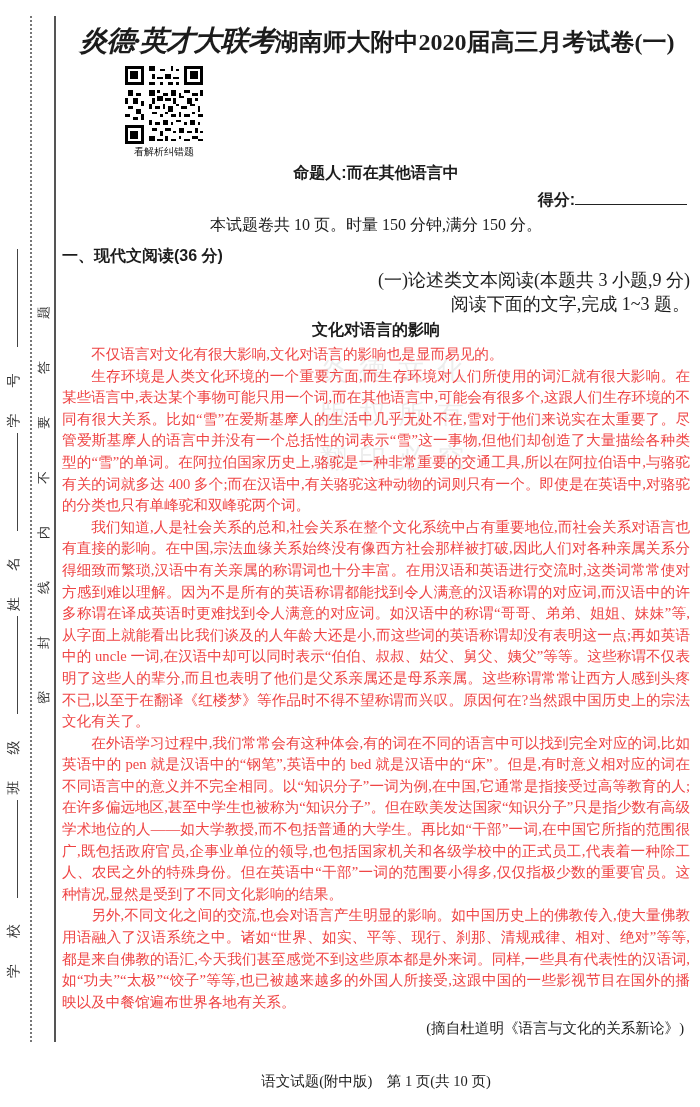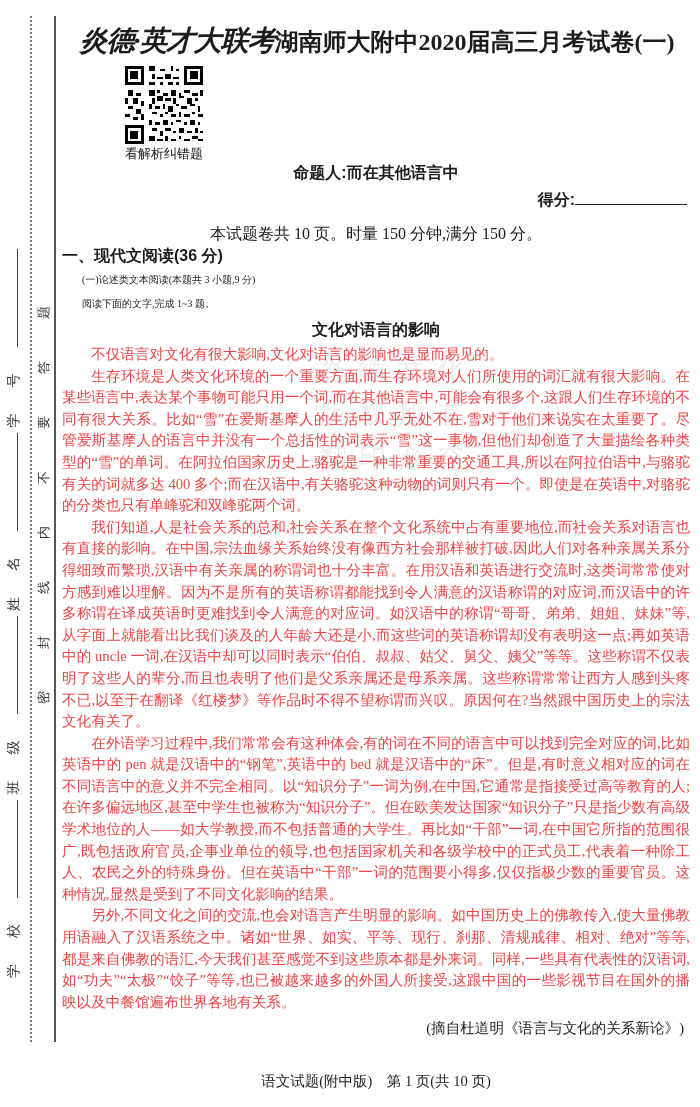--- a/index.html
+++ b/index.html
@@ -31,38 +31,38 @@
   }
   
   .title-line{
     position:absolute;left:60px;top:22px;width:634px;z-index:1;
     text-align:center;white-space:nowrap;font-family:Liberation Serif, serif;
   }
   .brand{font-size:28px;font-weight:900;font-style:italic;letter-spacing:-1px;}
   .title-rest{font-size:24px;font-weight:700;letter-spacing:0px;}
   .qr{position:absolute;left:123px;top:66px;width:82px;text-align:center;z-index:1;}
   .qr svg{display:block;width:78px;height:78px;margin:0 auto;}
-  .qr-caption{font-size:13px;color:#111;margin-top:1px;
+  .qr-caption{font-size:10px;color:#111;margin-top:1px;
     font-family:"Liberation Sans","DejaVu Sans",sans-serif;}
   .subject{position:absolute;left:62px;top:86px;width:576px;z-index:1;
     text-align:center;font-size:32px;font-weight:700;letter-spacing:22px;text-indent:22px;}
   .setter{position:absolute;left:62px;top:163px;width:628px;z-index:1;
     text-align:center;font-size:16px;font-weight:700;
     font-family:"Liberation Sans","DejaVu Sans",sans-serif;}
   .score-row{position:absolute;left:62px;top:189px;width:625px;z-index:1;
     text-align:right;font-size:16px;font-weight:700;
     font-family:"Liberation Sans","DejaVu Sans",sans-serif;}
   .score-line{display:inline-block;width:112px;height:15px;border-bottom:1px solid #222;}
-  .info{position:absolute;left:62px;top:224px;width:628px;z-index:1;
+  .info{position:absolute;left:62px;top:215px;width:628px;z-index:1;
     text-align:center;font-size:16px;}
   
   .content{position:absolute;left:62px;top:243px;width:628px;z-index:1;}
   .sec-head{font-size:16px;font-weight:700;line-height:25px;
     font-family:"Liberation Sans","DejaVu Sans",sans-serif;}
-  .sec-sub{font-size:10px;line-height:24px;text-indent:2em;}
+  .sec-sub{font-size:18px;line-height:24px;text-indent:2em;text-align:right;}
   .art-title{text-align:center;font-weight:700;font-size:16px;line-height:25px;
     font-family:"Liberation Sans","DejaVu Sans",sans-serif;margin:1px 0 2px 0;}
   .content p{margin:0;font-size:14.6px;line-height:21.6px;text-indent:2em;
     text-align:justify;color:#ef4444;}
   .attribution{text-align:right;font-size:14.6px;line-height:22px;margin-top:4px;padding-right:6px;}
   
   .footer{position:absolute;left:62px;top:1072px;width:628px;z-index:1;
     text-align:center;font-size:14.5px;}
 </style>
 </head>

